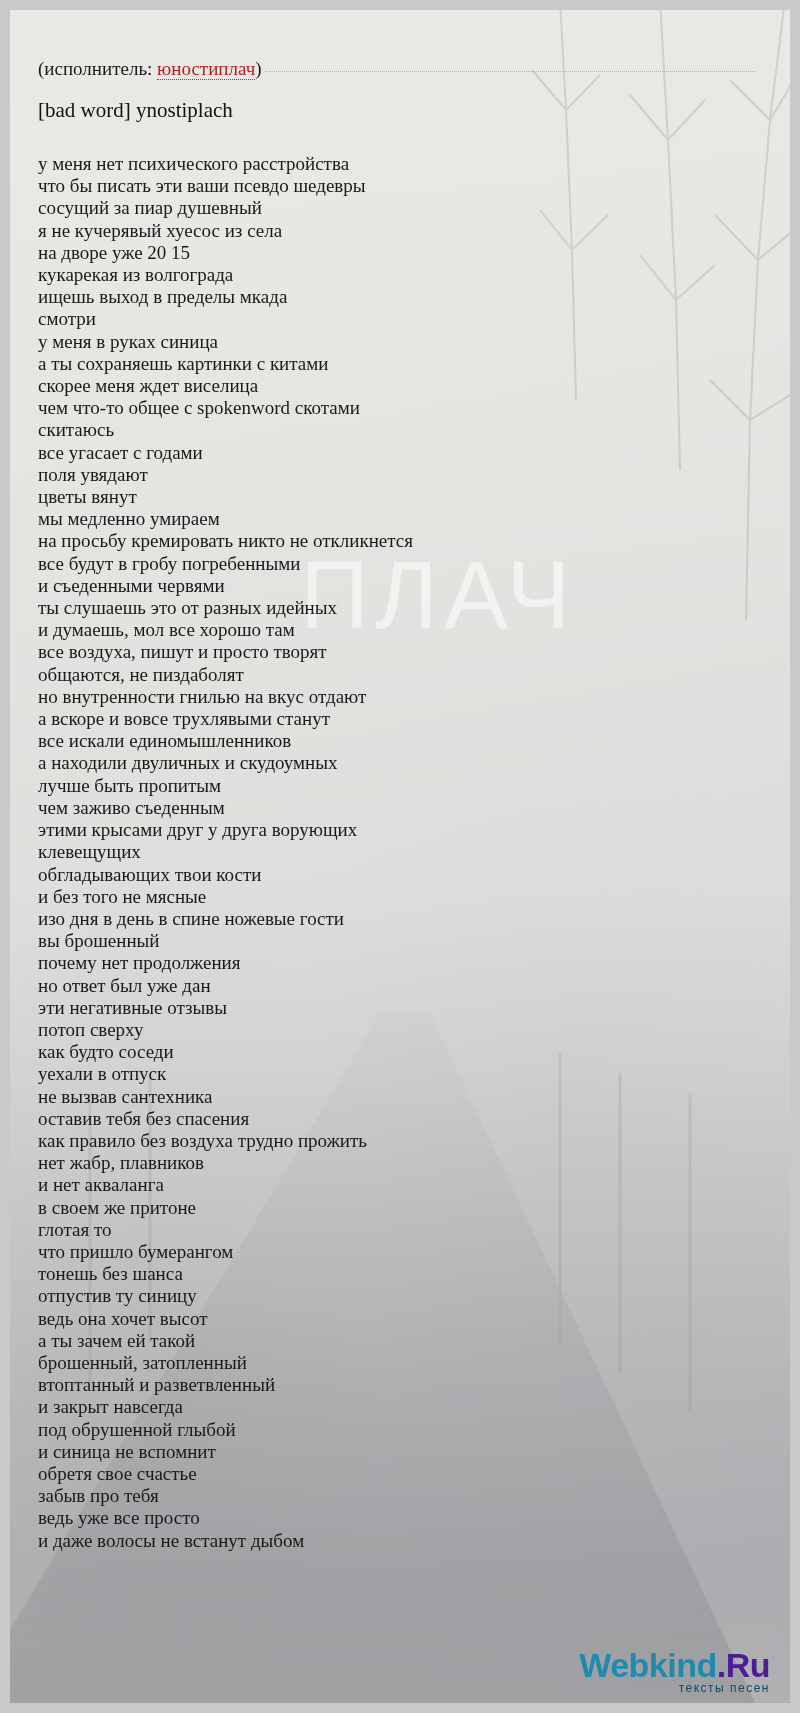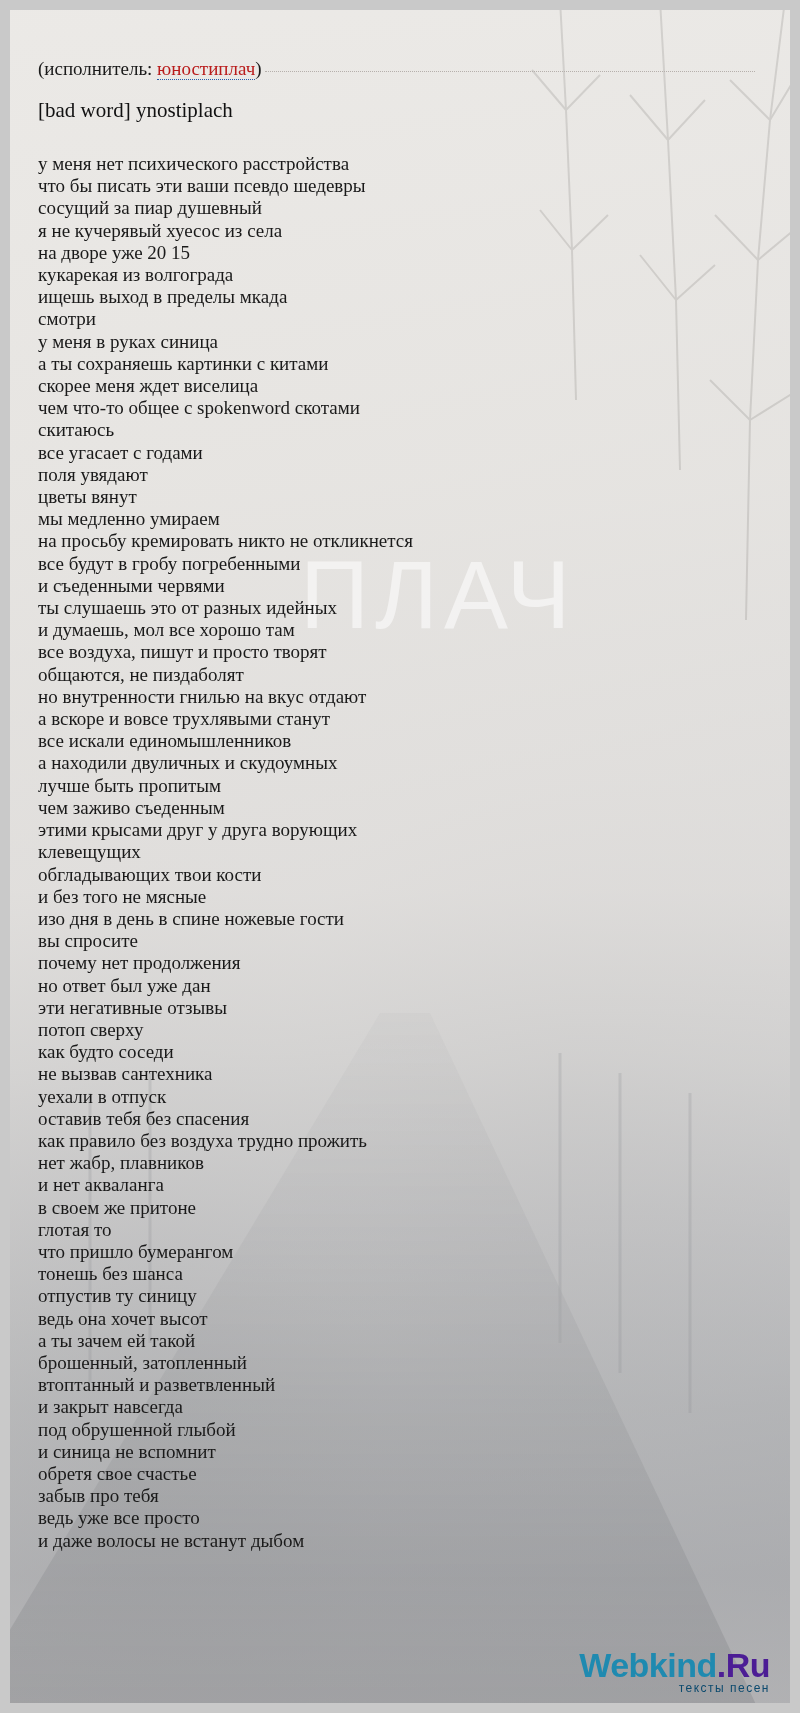--- a/index.html
+++ b/index.html
@@ -211,28 +211,28 @@
       <div class="line">а вскоре и вовсе трухлявыми станут</div>
       <div class="line">все искали единомышленников</div>
       <div class="line">а находили двуличных и скудоумных</div>
       <div class="line">лучше быть пропитым</div>
       <div class="line">чем заживо съеденным</div>
       <div class="line">этими крысами друг у друга ворующих</div>
       <div class="line">клевещущих</div>
       <div class="line">обгладывающих твои кости</div>
       <div class="line">и без того не мясные</div>
       <div class="line">изо дня в день в спине ножевые гости</div>
-      <div class="line">вы спросите</div>
+      <div class="line">вы брошенный</div>
       <div class="line">почему нет продолжения</div>
       <div class="line">но ответ был уже дан</div>
       <div class="line">эти негативные отзывы</div>
       <div class="line">потоп сверху</div>
       <div class="line">как будто соседи</div>
+      <div class="line">уехали в отпуск</div>
       <div class="line">не вызвав сантехника</div>
-      <div class="line">уехали в отпуск</div>
       <div class="line">оставив тебя без спасения</div>
       <div class="line">как правило без воздуха трудно прожить</div>
       <div class="line">нет жабр, плавников</div>
       <div class="line">и нет акваланга</div>
       <div class="line">в своем же притоне</div>
       <div class="line">глотая то</div>
       <div class="line">что пришло бумерангом</div>
       <div class="line">тонешь без шанса</div>
       <div class="line">отпустив ту синицу</div>
       <div class="line">ведь она хочет высот</div>

